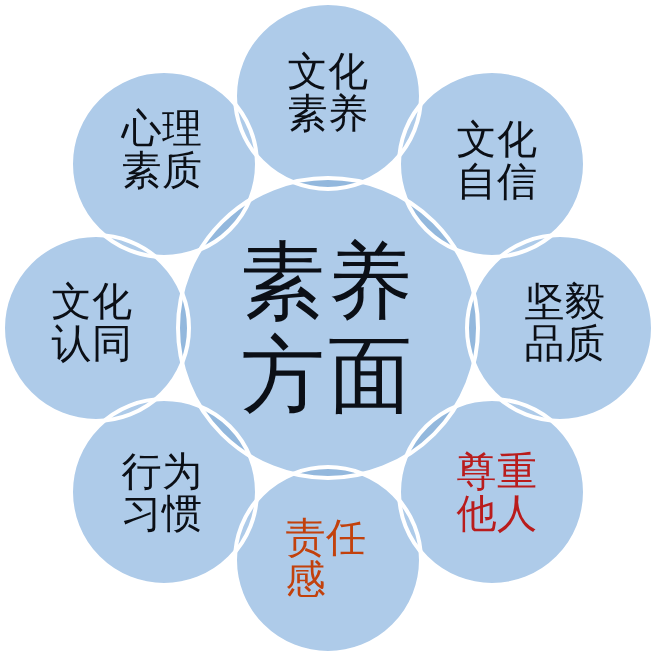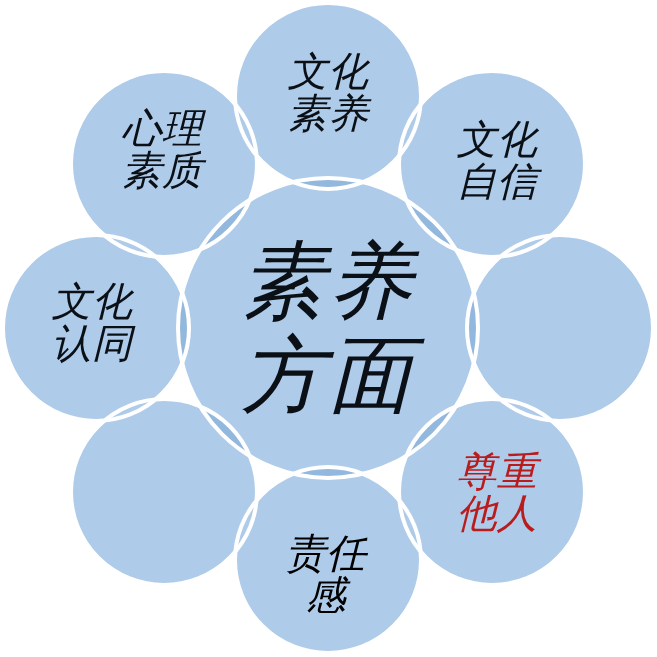--- a/index.html
+++ b/index.html
@@ -32,29 +32,27 @@
     position: absolute;
     left: 0;
     top: 0;
     width: 657px;
     height: 657px;
     pointer-events: none;
   }
   .node-label {
     position: absolute;
     transform: translate(-50%, -50%);
-    text-align: center;
     color: #0b0f16;
     font-family: "DejaVu Serif", "Liberation Serif", serif;
     font-weight: 400;
     line-height: 1.06;
     letter-spacing: 0.01em;
     white-space: pre;
     pointer-events: auto;
-    font-style: italic;
   }
   .petal-label {
     font-size: 40px;
   }
   .center-label {
     font-size: 84px;
     line-height: 1.12;
     letter-spacing: 0.04em;
   }
 </style>
@@ -108,23 +106,27 @@
   </svg>
 
   <div class="label-layer">
     <div class="node-label center-label" id="center-label" style="left: 328px; top: 328px; color: rgb(11, 15, 22);">素养
 方面</div>
 
   <div class="node-label petal-label" style="left: 328px; top: 92px; color: rgb(11, 15, 22);">文化
 素养</div>
       <div class="node-label petal-label" style="left: 497px; top: 160px; color: rgb(11, 15, 22);">文化
 自信</div>
+      <div class="node-label petal-label" style="left: 565px; top: 322px; color: rgb(11, 15, 22);">坚毅
+品质</div>
       <div class="node-label petal-label" style="left: 497px; top: 492px; color: #b91c1c;">尊重
 他人</div>
-      <div class="node-label petal-label" style="left: 326px; top: 558px; color: #000000; margin-top: 16px;">责任
+      <div class="node-label petal-label" style="left: 326px; top: 558px; color: #c2410c;">责任
 感</div>
+      <div class="node-label petal-label" style="left: 162px; top: 492px; color: rgb(11, 15, 22);">行为
+习惯</div>
       <div class="node-label petal-label" style="left: 92px; top: 322px; color: rgb(11, 15, 22);">文化
 认同</div>
       <div class="node-label petal-label" style="left: 162px; top: 149px; color: rgb(11, 15, 22);">心理
 素质</div>
     </div>
 
 </div>
 
 </body></html>

